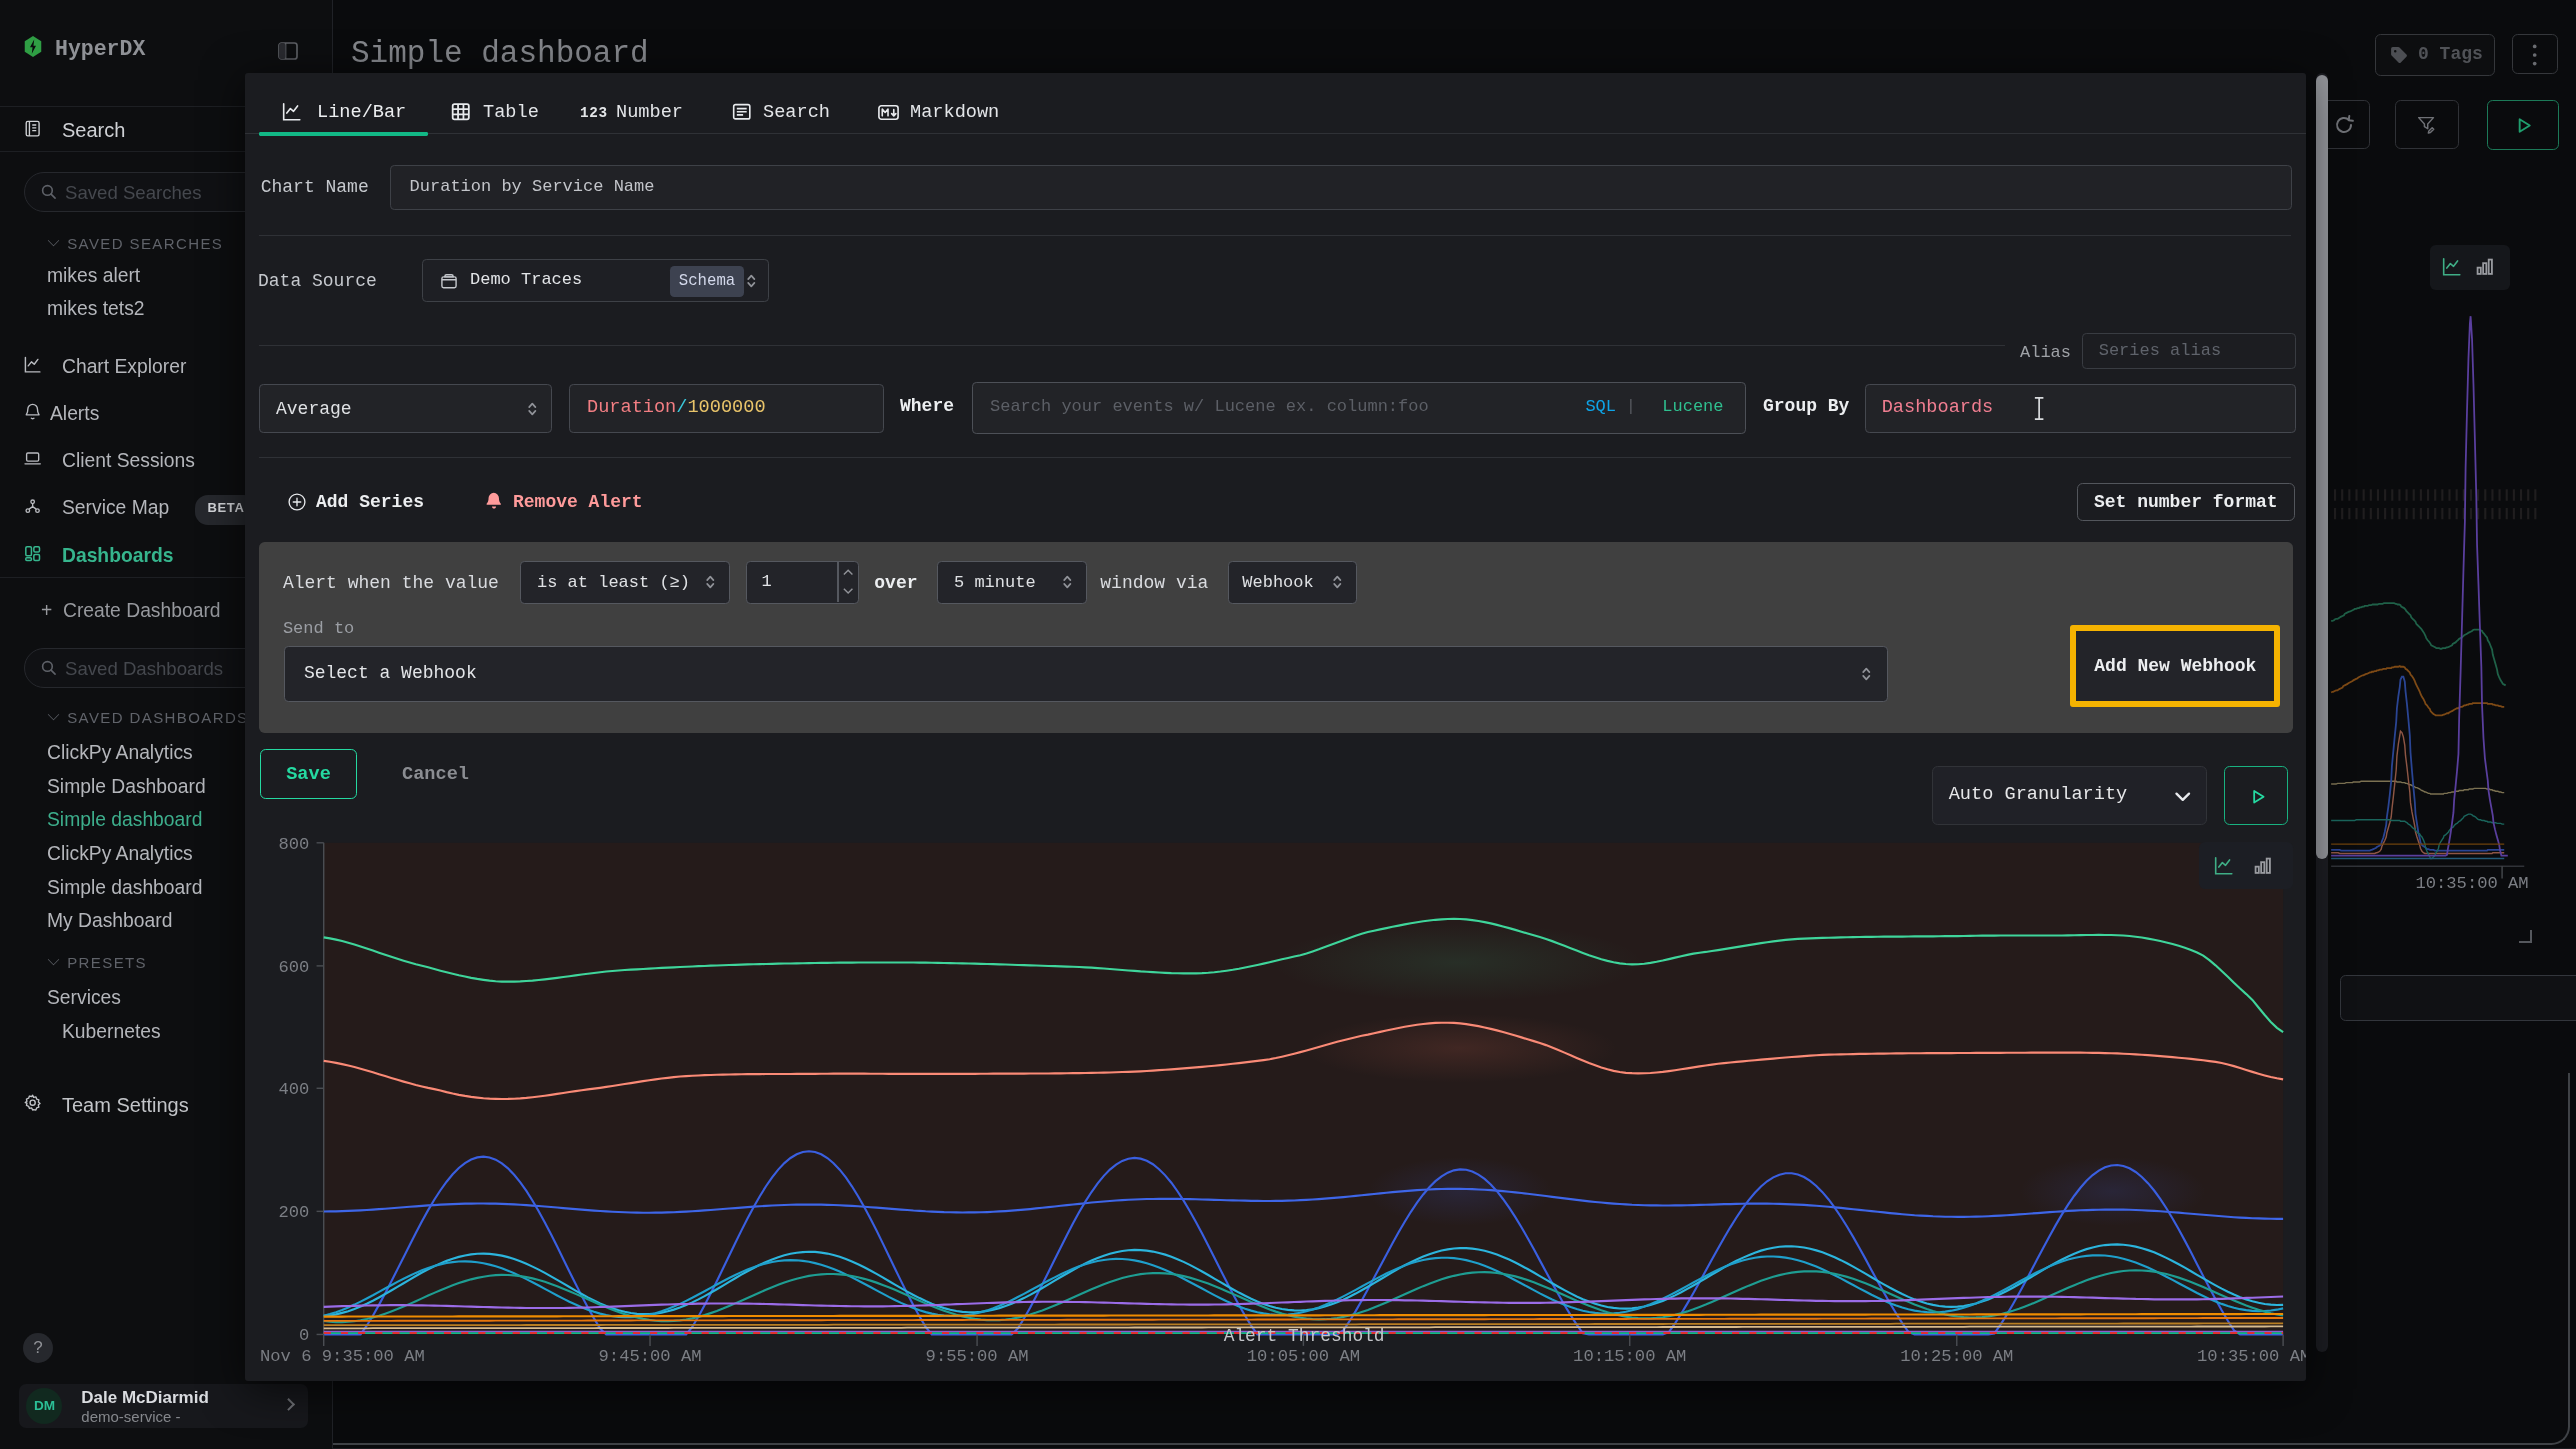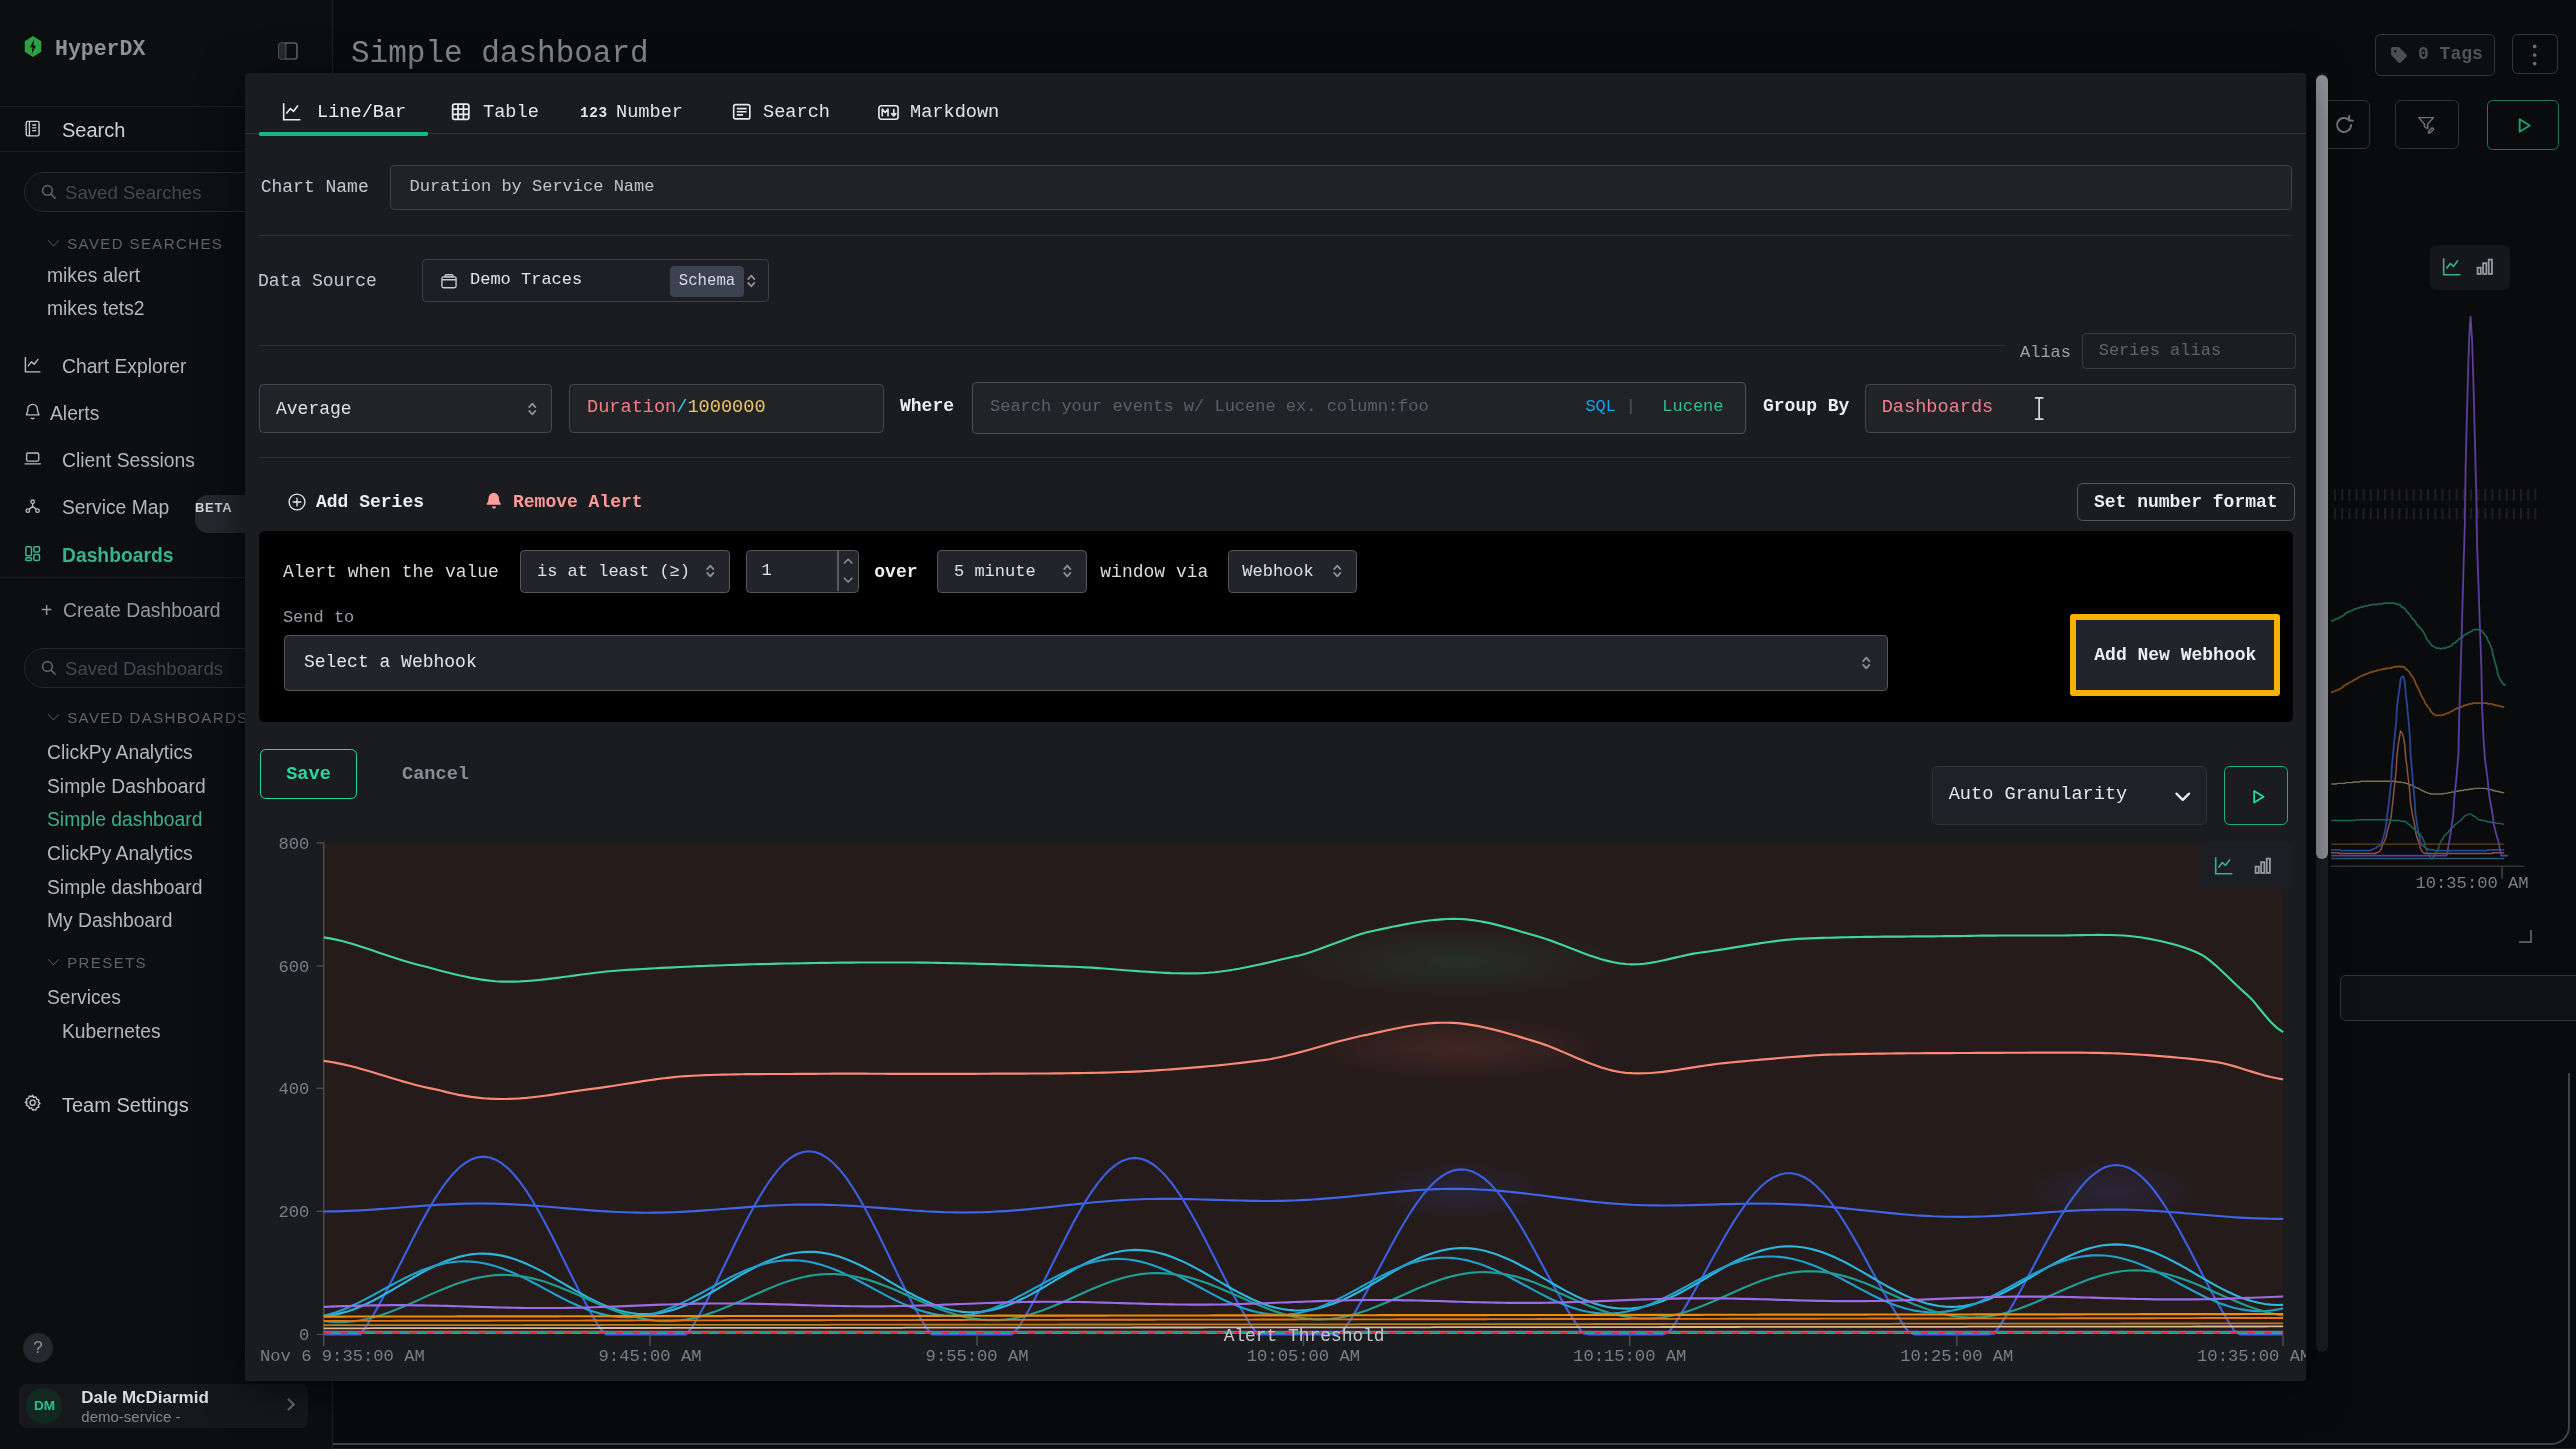--- a/index.html
+++ b/index.html
@@ -72,21 +72,21 @@
 <div class="navitem" style="left:62px;top:450px">Client Sessions</div>
 <div class="sideico" style="top:497px">
     <svg viewBox="0 0 24 24" fill="none" stroke="#b9bbc0" stroke-width="1.7">
       <circle cx="12" cy="6" r="2.2"></circle>
       <circle cx="6" cy="17" r="2.2"></circle>
       <circle cx="18" cy="17" r="2.2"></circle>
       <path d="M12 8.2V12m0 0l-4.5 3M12 12l4.5 3"></path>
     </svg>
   </div>
 <div class="navitem" style="left:62px;top:497px">Service Map</div>
-<div class="abs" style="left:195px;top:495px;width:62px;height:38px;background:#26282d;border-radius:13px;text-align:left;font-size:13px;font-weight:bold;color:#d3d5d9;line-height:26px;letter-spacing:0.7px;font-family:Liberation Sans,sans-serif">BETA</div>
+<div class="abs" style="left:195px;top:495px;width:62px;height:30px;background:#26282d;border-radius:13px;text-align:center;font-size:13px;font-weight:bold;color:#d3d5d9;line-height:26px;letter-spacing:0.7px;font-family:Liberation Sans,sans-serif">BETA</div>
 <div class="sideico" style="top:544px">
     <svg viewBox="0 0 24 24" fill="none" stroke="#36b58d" stroke-width="1.9">
       <rect x="3.5" y="3.5" width="7" height="11" rx="1.5"></rect>
       <rect x="13.5" y="3.5" width="7" height="6.5" rx="1.5"></rect>
       <rect x="3.5" y="17" width="7" height="3.5" rx="1.2"></rect>
       <rect x="13.5" y="13" width="7" height="7.5" rx="1.5"></rect>
     </svg>
   </div>
 <div class="navitem" style="left:62px;top:545px;color:#36b58d;font-weight:bold">Dashboards</div>
 <div class="hdiv" style="top:577px"></div>
@@ -314,21 +314,21 @@
   <span class="abs" style="left:238px;top:417px;width:21.5px;height:21.5px">
       <svg viewBox="0 0 24 24" fill="#ff9b9b" stroke="none">
         <path d="M6.2 9a5.8 5.8 0 1 1 11.6 0c0 4.6 1.8 5.6 2.2 6.6.2.5-.2 1-.8 1H4.8c-.6 0-1-.5-.8-1 .4-1 2.2-2 2.2-6.6z"></path>
         <path d="M10 18.5a2.3 2.3 0 0 0 4.6 0z"></path>
       </svg>
     </span>
   <span class="abs" style="left:268px;top:419px;font-size:18px;font-weight:bold;color:#ff9b9b">Remove Alert</span>
   <div class="abs" style="left:1832px;top:410px;width:218px;height:38px;border:1.4px solid #53565c;border-radius:5.7px"></div>
   <span class="abs" style="left:1849px;top:419px;font-size:18px;font-weight:bold;color:#eceef0">Set number format</span>
 
-  <div class="abs" style="left:14.3px;top:458px;width:2034px;height:191px;background:#000000;border-radius:5.7px">
+  <div class="abs" style="left:14.3px;top:469px;width:2034px;height:191px;background:#404040;border-radius:5.7px">
     <span class="abs" style="left:23.6px;top:31px;font-size:18px;color:#dadce0">Alert when the value</span>
     <div style="position:absolute;left:261px;top:18.6px;width:210px;height:43px;border:1.4px solid #55585f;border-radius:4.3px;background:#232429;">
         <span style="position:absolute;left:15.7px;top:50%;transform:translateY(-50%);font-size:17px;color:#dfe1e4;white-space:nowrap">is at least (≥)</span>
         <span class="ud" style="right:10px">
           <svg viewBox="0 0 24 24" fill="none" stroke="#909298" stroke-width="2.2">
             <path d="M8 9.5L12 5l4 4.5M8 14.5l4 4.5 4-4.5" stroke-linecap="round" stroke-linejoin="round"></path>
           </svg>
         </span>
       </div>
     <div class="abs" style="left:487px;top:18.6px;width:113px;height:43px;border:1.4px solid #55585f;border-radius:4.3px;background:#232429">

